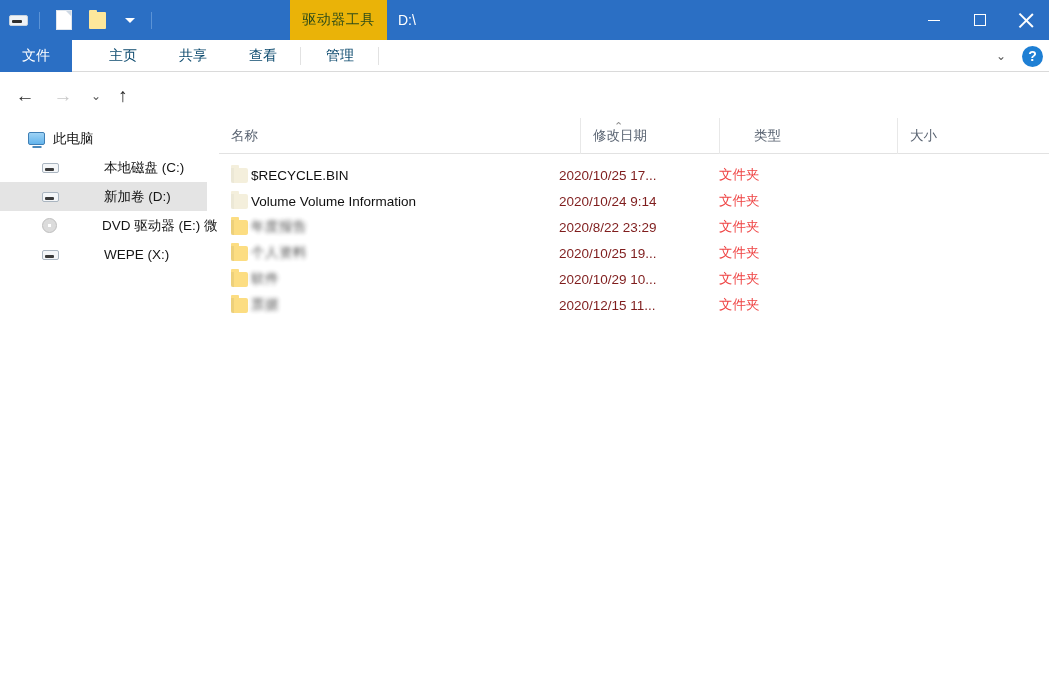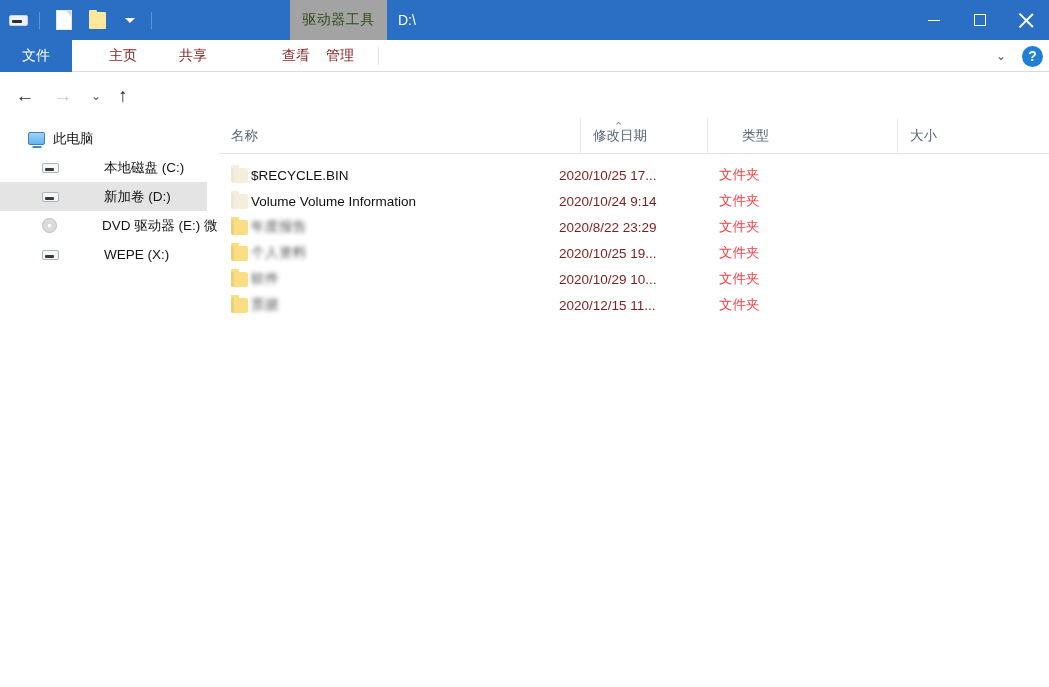--- a/index.html
+++ b/index.html
@@ -80,21 +80,21 @@
   .chev-down-w {
     width: 0; height: 0;
     border-left: 5px solid transparent;
     border-right: 5px solid transparent;
     border-top: 5px solid #ffffff;
   }
 
   .ctx-tab {
     position: absolute; top: 0; left: 290px;
     width: 97px; height: 40px;
-    background: #a3a3a3;
+    background: #eab308;
     display: flex; align-items: center; justify-content: center;
     font-size: 14px; color: #2e4c18; letter-spacing: .5px;
   }
   .win-title {
     position: absolute; top: 0; left: 398px; height: 40px;
     display: flex; align-items: center;
     font-size: 14px; color: #ffffff;
   }
 
   .wincontrols {
@@ -127,21 +127,21 @@
   .tab-file {
     position: absolute; left: 0; top: 0;
     width: 72px; height: 32px;
     background: #2b6fc4;
     display: flex; align-items: center; justify-content: center;
     font-size: 14px; color: #ffffff;
   }
   .tab {
     position: absolute; top: 0; height: 32px;
     display: flex; align-items: center; justify-content: center;
-    font-size: 14px; color: #7f1d1d;
+    font-size: 14px; color: #0c4a6e;
   }
   .tab-sep {
     position: absolute; top: 7px; width: 1px; height: 18px;
     background: #e2e2e2;
   }
   .ribbon-right {
     position: absolute; right: 6px; top: 0; height: 32px;
     display: flex; align-items: center; gap: 10px;
   }
   .chev-collapse {
@@ -404,21 +404,21 @@
     <div class="tab-file">
       <span>文件</span>
     </div>
 
     <div class="tab" style="left:88px;width:70px;">
       <span>主页</span>
     </div>
     <div class="tab" style="left:158px;width:70px;">
       <span>共享</span>
     </div>
-    <div class="tab" style="left:240px;width:70px;justify-content:flex-end;">
+    <div class="tab" style="left:228px;width:70px;">
       <span>查看</span>
     </div>
     <div class="tab-sep" style="left:300px;"></div>
     <div class="tab" style="left:305px;width:70px;">
       <span>管理</span>
     </div>
     <div class="tab-sep" style="left:378px;"></div>
 
     <div class="ribbon-right">
       <div class="chev-collapse">
@@ -494,21 +494,21 @@
     <div class="list-header">
       <div class="col-head first" style="left:0px;width:361px;">
         <span>名称</span>
       </div>
       <div class="sort-caret">
         <span>⌃</span>
       </div>
       <div class="col-head" style="left:361px;width:139px;">
         <span>修改日期</span>
       </div>
-      <div class="col-head" style="left:488px;width:171px;padding-left:34px;">
+      <div class="col-head" style="left:500px;width:171px;padding-left:34px;">
         <span>类型</span>
       </div>
       <div class="col-head" style="left:678px;width:179px;">
         <span>大小</span>
       </div>
     </div>
 
     <div class="rows">
 
       <div class="row" style="margin-top:8px;">

